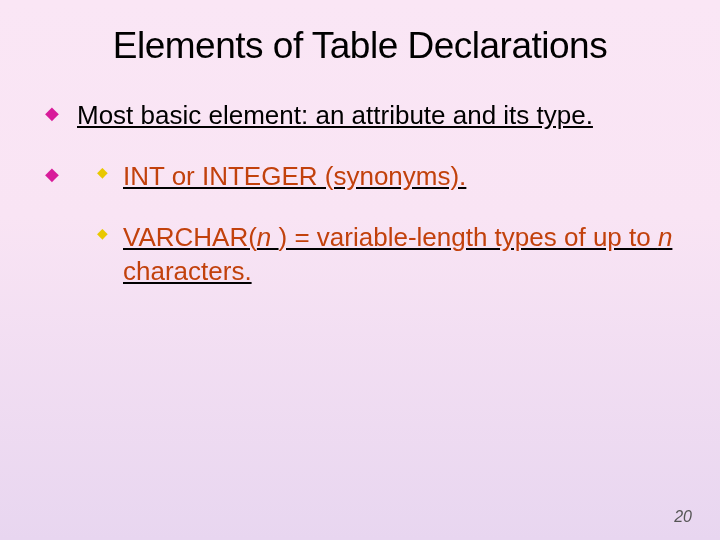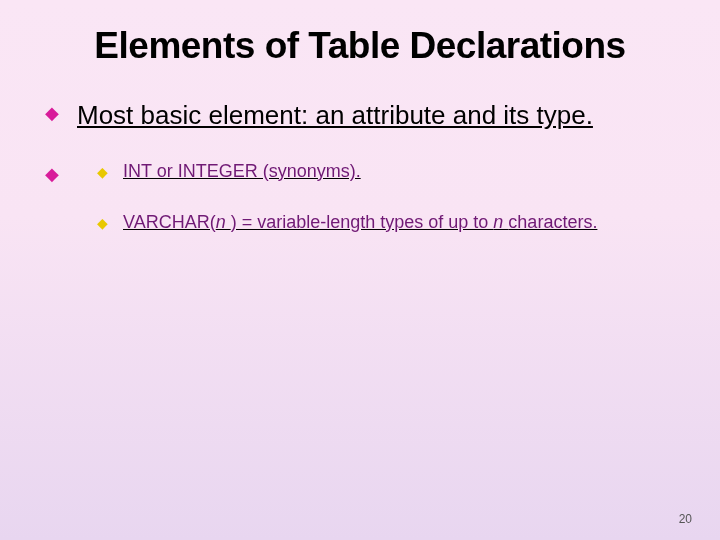--- a/index.html
+++ b/index.html
@@ -11,21 +11,21 @@
     overflow: hidden;
   }
   .slide {
     padding: 25px 45px 20px 45px;
     width: 100%;
     height: 100%;
     position: relative;
   }
   .title {
     font-size: 37px;
-    font-weight: 700;
+    font-weight: 400;
     color: #000;
     margin-bottom: 32px;
     text-align: center;
     letter-spacing: -0.5px;
     white-space: nowrap;
   }
   .level1 {
     list-style: none;
     padding-left: 0;
   }
@@ -45,43 +45,44 @@
     top: 3px;
     color: #d81b9a;
     font-size: 18px;
   }
   .level2 {
     list-style: none;
     padding-left: 20px;
     margin-top: 12px;
   }
   .level2 > li {
-    font-size: 18px;
-    color: #701a75;
+    font-size: 26px;
+    color: #c2410c;
     line-height: 1.3;
     margin-bottom: 4px;
     padding-left: 26px;
     position: relative;
     margin-top: 28px;
   }
   .level2 > li::before {
     content: "◆";
     position: absolute;
     left: 0;
     top: 3px;
     color: #e8c800;
     font-size: 14px;
   }
   .italic { font-style: italic; }
   .page-number {
     position: absolute;
     bottom: 14px;
     right: 28px;
-    font-size: 12px;
+    font-size: 16px;
     color: #555;
+    font-style: italic;
   }
 </style>
 </head>
 <body>
 
 <div class="slide">
   <h1 class="title">Elements of Table Declarations</h1>
 
   <ul class="level1">
     <li>

